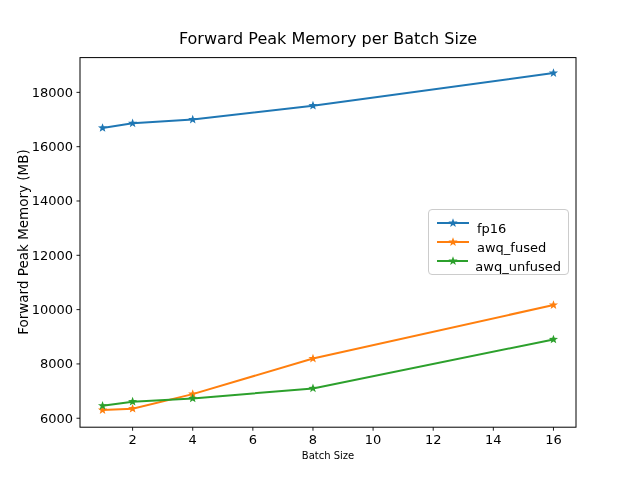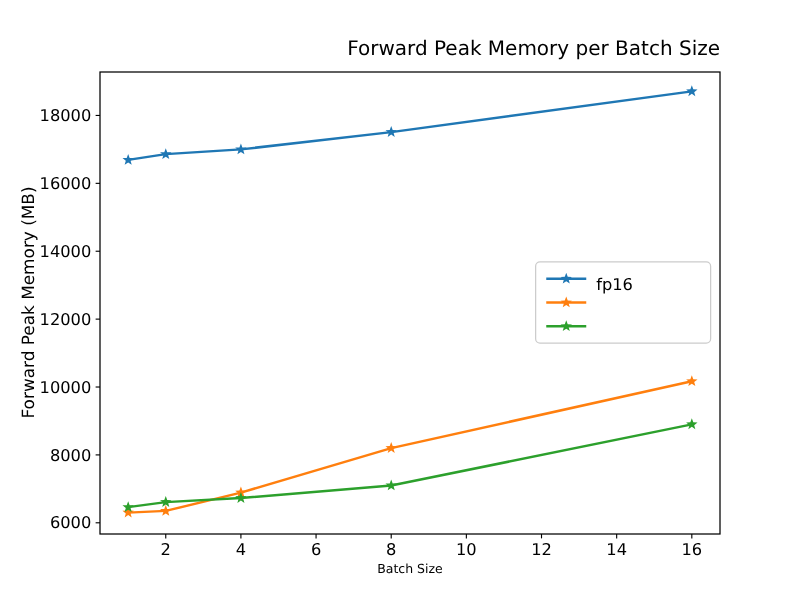--- a/index.html
+++ b/index.html
@@ -9,21 +9,21 @@
     height: 480px;
     background: #ffffff;
     font-family: "DejaVu Sans", sans-serif;
     color: #000000;
     overflow: hidden;
   }
   #plot-svg { position: absolute; left: 0; top: 0; }
   .chart-title {
     position: absolute;
     left: 80px; top: 29px; width: 496px;
-    text-align: right;
+    text-align: center;
     font-size: 16px;
     color: #000000;
   }
   .xlabel {
     position: absolute;
     left: 80px; top: 450px; width: 496px;
     text-align: center;
     font-size: 10px;
   }
   .ylabel {
@@ -113,21 +113,23 @@
           <line x1="1" y1="7" x2="33" y2="7" stroke="#1f77b4" stroke-width="2"></line>
           <path d="M17.00,2.20L18.18,5.38L21.57,5.52L18.90,7.62L19.82,10.88L17.00,9.00L14.18,10.88L15.10,7.62L12.43,5.52L15.82,5.38Z" fill="#1f77b4"></path>
         </svg>
         <span class="legend-label">fp16</span>
       </div>
       <div class="legend-row">
         <svg width="34" height="14">
           <line x1="1" y1="7" x2="33" y2="7" stroke="#ff7f0e" stroke-width="2"></line>
           <path d="M17.00,2.20L18.18,5.38L21.57,5.52L18.90,7.62L19.82,10.88L17.00,9.00L14.18,10.88L15.10,7.62L12.43,5.52L15.82,5.38Z" fill="#ff7f0e"></path>
         </svg>
+        <span class="legend-label">awq_fused</span>
       </div>
       <div class="legend-row">
         <svg width="34" height="14">
           <line x1="1" y1="7" x2="33" y2="7" stroke="#2ca02c" stroke-width="2"></line>
           <path d="M17.00,2.20L18.18,5.38L21.57,5.52L18.90,7.62L19.82,10.88L17.00,9.00L14.18,10.88L15.10,7.62L12.43,5.52L15.82,5.38Z" fill="#2ca02c"></path>
         </svg>
+        <span class="legend-label">awq_unfused</span>
       </div>
     </div>
 </div>
 
 </body></html>

